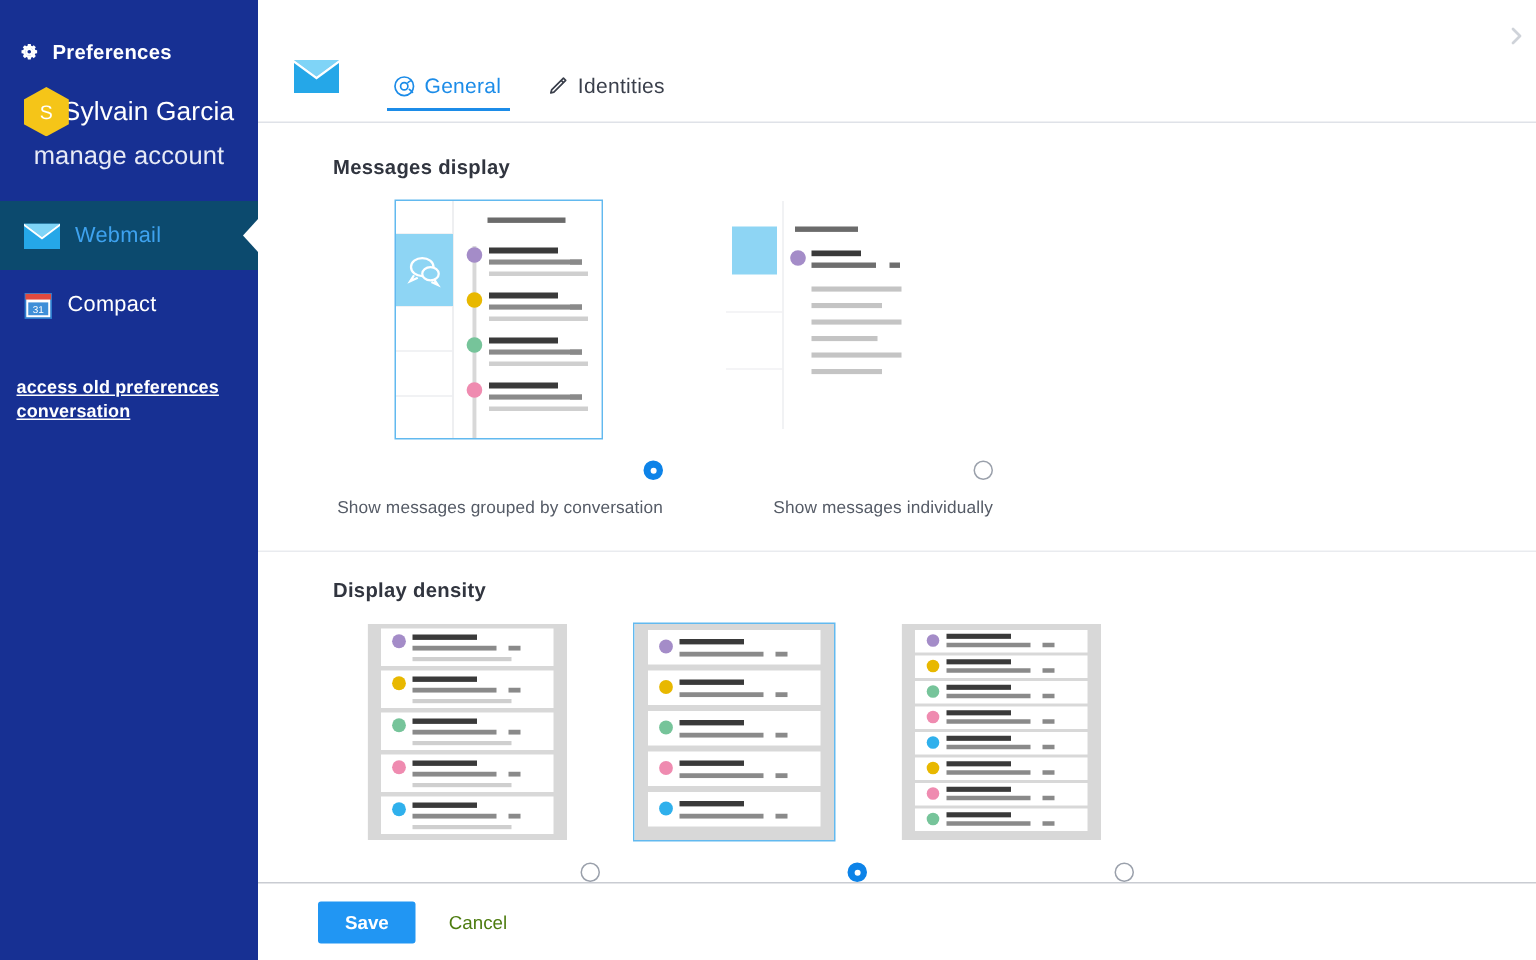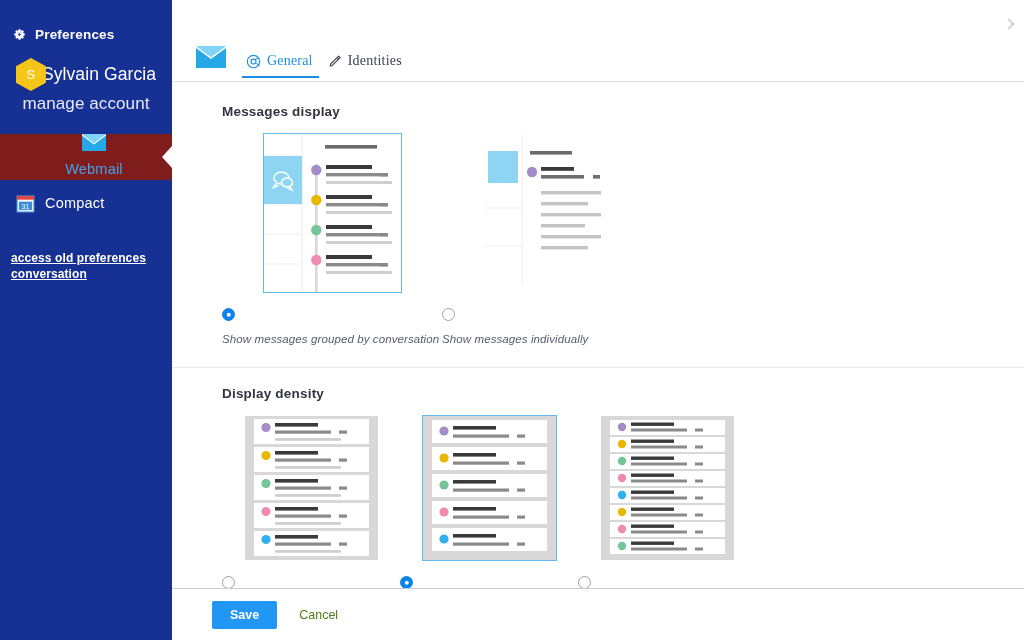--- a/index.html
+++ b/index.html
@@ -56,21 +56,21 @@
   .manage-account {
     font-size: 17px; color: #e7eaf6; margin-top: 3px; letter-spacing: .1px;
   }
 
   .nav { margin-top: 20px; }
   .nav-item {
     height: 46px; display: flex; align-items: center; gap: 10px;
     padding-left: 16px; position: relative; cursor: pointer;
   }
   .nav-item .label { font-size: 14.5px; letter-spacing: .2px; }
-  .nav-item.active { background: #7f1d1d; flex-direction: column; }
+  .nav-item.active { background: #0c4a6e; }
   .nav-item.active .label { color: #3ea2ef; }
   .nav-item .notch {
     position: absolute; right: 0; top: 50%; transform: translateY(-50%);
     width: 0; height: 0;
     border-top: 11px solid transparent;
     border-bottom: 11px solid transparent;
     border-right: 10px solid #ffffff;
   }
   .mail-icon { width: 24px; height: 17px; display:block; }
   .cal-icon  { width: 19px; height: 19px; display:block; }
@@ -87,25 +87,24 @@
     flex: 1; height: 640px; position: relative; background: #ffffff;
     display: flex; flex-direction: column;
   }
   .top-chevron {
     position: absolute; top: 17px; right: 6px;
     width: 14px; height: 14px; cursor: pointer;
   }
 
   .tabbar {
     height: 42px; margin-top: 40px;
-    display: flex; align-items: center; gap: 0;
+    display: flex; align-items: flex-start; gap: 16px;
     padding-left: 12px;
     border-bottom: 1px solid #dfe2e8;
     flex: 0 0 auto;
-    font-family: Liberation Serif, serif;
   }
   .tabbar-mail {
     width: 30px; height: 22px; margin: 0 16px 8px 12px; display:block;
   }
   .tab {
     display: flex; align-items: center; gap: 6px;
     height: 34px; padding: 0 10px 0 4px; margin-bottom: -1px;
     cursor: pointer; position: relative;
   }
   .tab .tab-label { font-size: 14px; color: #3a3f4b; letter-spacing: .2px; }
@@ -120,21 +119,21 @@
 
   .section { padding: 22px 0 0 50px; position: relative; }
   .section-title {
     font-size: 13.5px; font-weight: bold; color: #31353f;
     letter-spacing: .2px; margin-bottom: 14px;
   }
   .divider { height: 1px; background: #e9ebef; margin-top: 22px; }
 
   
   .options { display: flex; }
-  .option { text-align: left; font-style: italic; }
+  .option { text-align: right; }
   .thumb-wrap {
     display: flex; align-items: center; justify-content: center;
   }
   .thumb {
     background: #ffffff; position: relative; overflow: hidden;
   }
   .thumb.bordered { border: 1px solid #62b9ef; }
   .thumb.plain { border: 1px solid transparent; }
 
   .radio {

